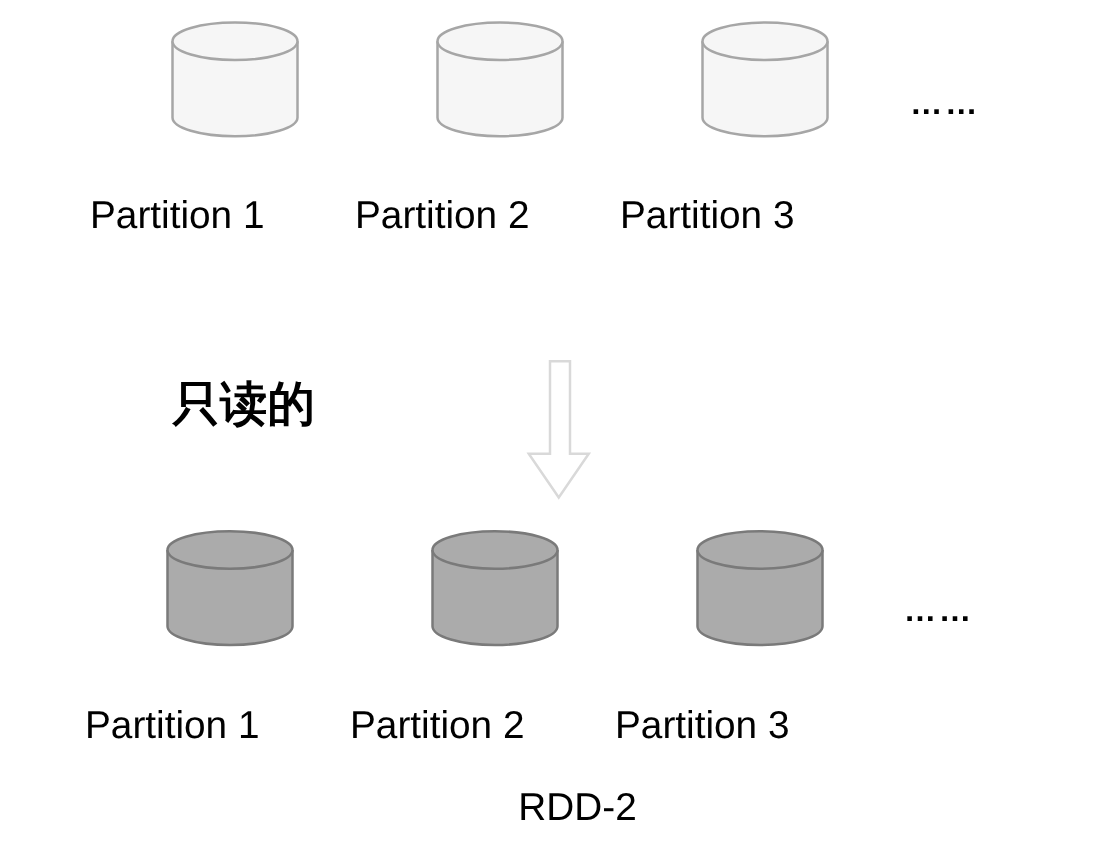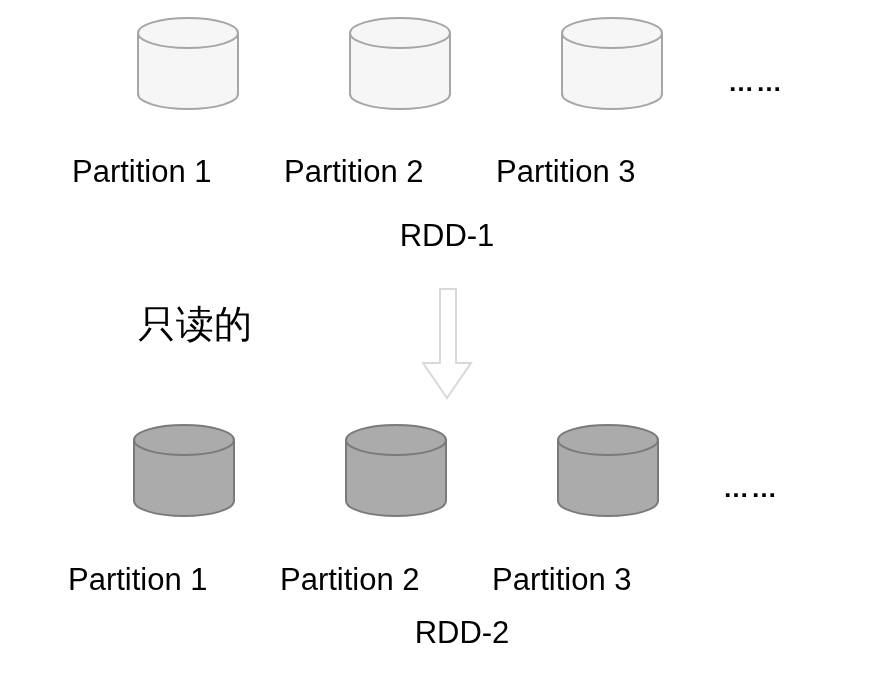--- a/index.html
+++ b/index.html
@@ -44,20 +44,21 @@
     letter-spacing: 2px;
     text-align: center;
     color: #000000;
     white-space: nowrap;
   }
   .annotation {
     font-size: 38px;
     line-height: 42px;
     color: #000000;
     white-space: nowrap;
+    font-weight: bold;
   }
   .cyl { display: block; }
 </style>
 </head>
 <body>
 
 <div id="canvas">
 
   <svg class="abs cyl" style="left:136px; top:16px;" width="104" height="96" viewBox="0 0 104 96">
     <path d="M2,17 L2,78 A50,15 0 0 0 102,78 L102,17" stroke-width="2" fill="#f6f6f6" stroke="#a6a6a6"></path>
@@ -71,21 +72,20 @@
     <path d="M2,17 L2,78 A50,15 0 0 0 102,78 L102,17" stroke-width="2" fill="#f6f6f6" stroke="#a6a6a6"></path>
     <ellipse cx="52" cy="17" rx="50" ry="15" stroke-width="2" fill="#f6f6f6" stroke="#a6a6a6"></ellipse>
   </svg>
 
   <div class="abs ellipsis" style="left:711px; top:62px;">……</div>
 
   <div class="abs part-label" style="left:72px; top:154px;">Partition 1</div>
   <div class="abs part-label" style="left:284px; top:154px;">Partition 2</div>
   <div class="abs part-label" style="left:496px; top:154px;">Partition 3</div>
 
-  <div class="abs rdd-label" style="left:347px; top:218px;">RDD-1</div>
 
   <div class="abs annotation" style="left:138px; top:303px;">只读的</div>
 
   <svg class="abs" style="left:421px; top:287px;" width="52" height="114" viewBox="0 0 52 114">
     <path d="M19,2 L35,2 L35,76 L50,76 L26,111 L2,76 L19,76 Z" stroke-width="2" fill="#ffffff" stroke="#d9d9d9"></path>
   </svg>
 
   <svg class="abs cyl" style="left:132px; top:423px;" width="104" height="96" viewBox="0 0 104 96">
     <path d="M2,17 L2,78 A50,15 0 0 0 102,78 L102,17" stroke-width="2" fill="#ababab" stroke="#7a7a7a"></path>
     <ellipse cx="52" cy="17" rx="50" ry="15" stroke-width="2" fill="#ababab" stroke="#7a7a7a"></ellipse>
@@ -98,15 +98,15 @@
     <path d="M2,17 L2,78 A50,15 0 0 0 102,78 L102,17" stroke-width="2" fill="#ababab" stroke="#7a7a7a"></path>
     <ellipse cx="52" cy="17" rx="50" ry="15" stroke-width="2" fill="#ababab" stroke="#7a7a7a"></ellipse>
   </svg>
 
   <div class="abs ellipsis" style="left:706px; top:468px;">……</div>
 
   <div class="abs part-label" style="left:68px; top:562px;">Partition 1</div>
   <div class="abs part-label" style="left:280px; top:562px;">Partition 2</div>
   <div class="abs part-label" style="left:492px; top:562px;">Partition 3</div>
 
-  <div class="abs rdd-label" style="left:362px; top:615px;">RDD-2</div>
+  <div class="abs rdd-label" style="left:362px; top:628px;">RDD-2</div>
 
 </div>
 
 </body></html>

